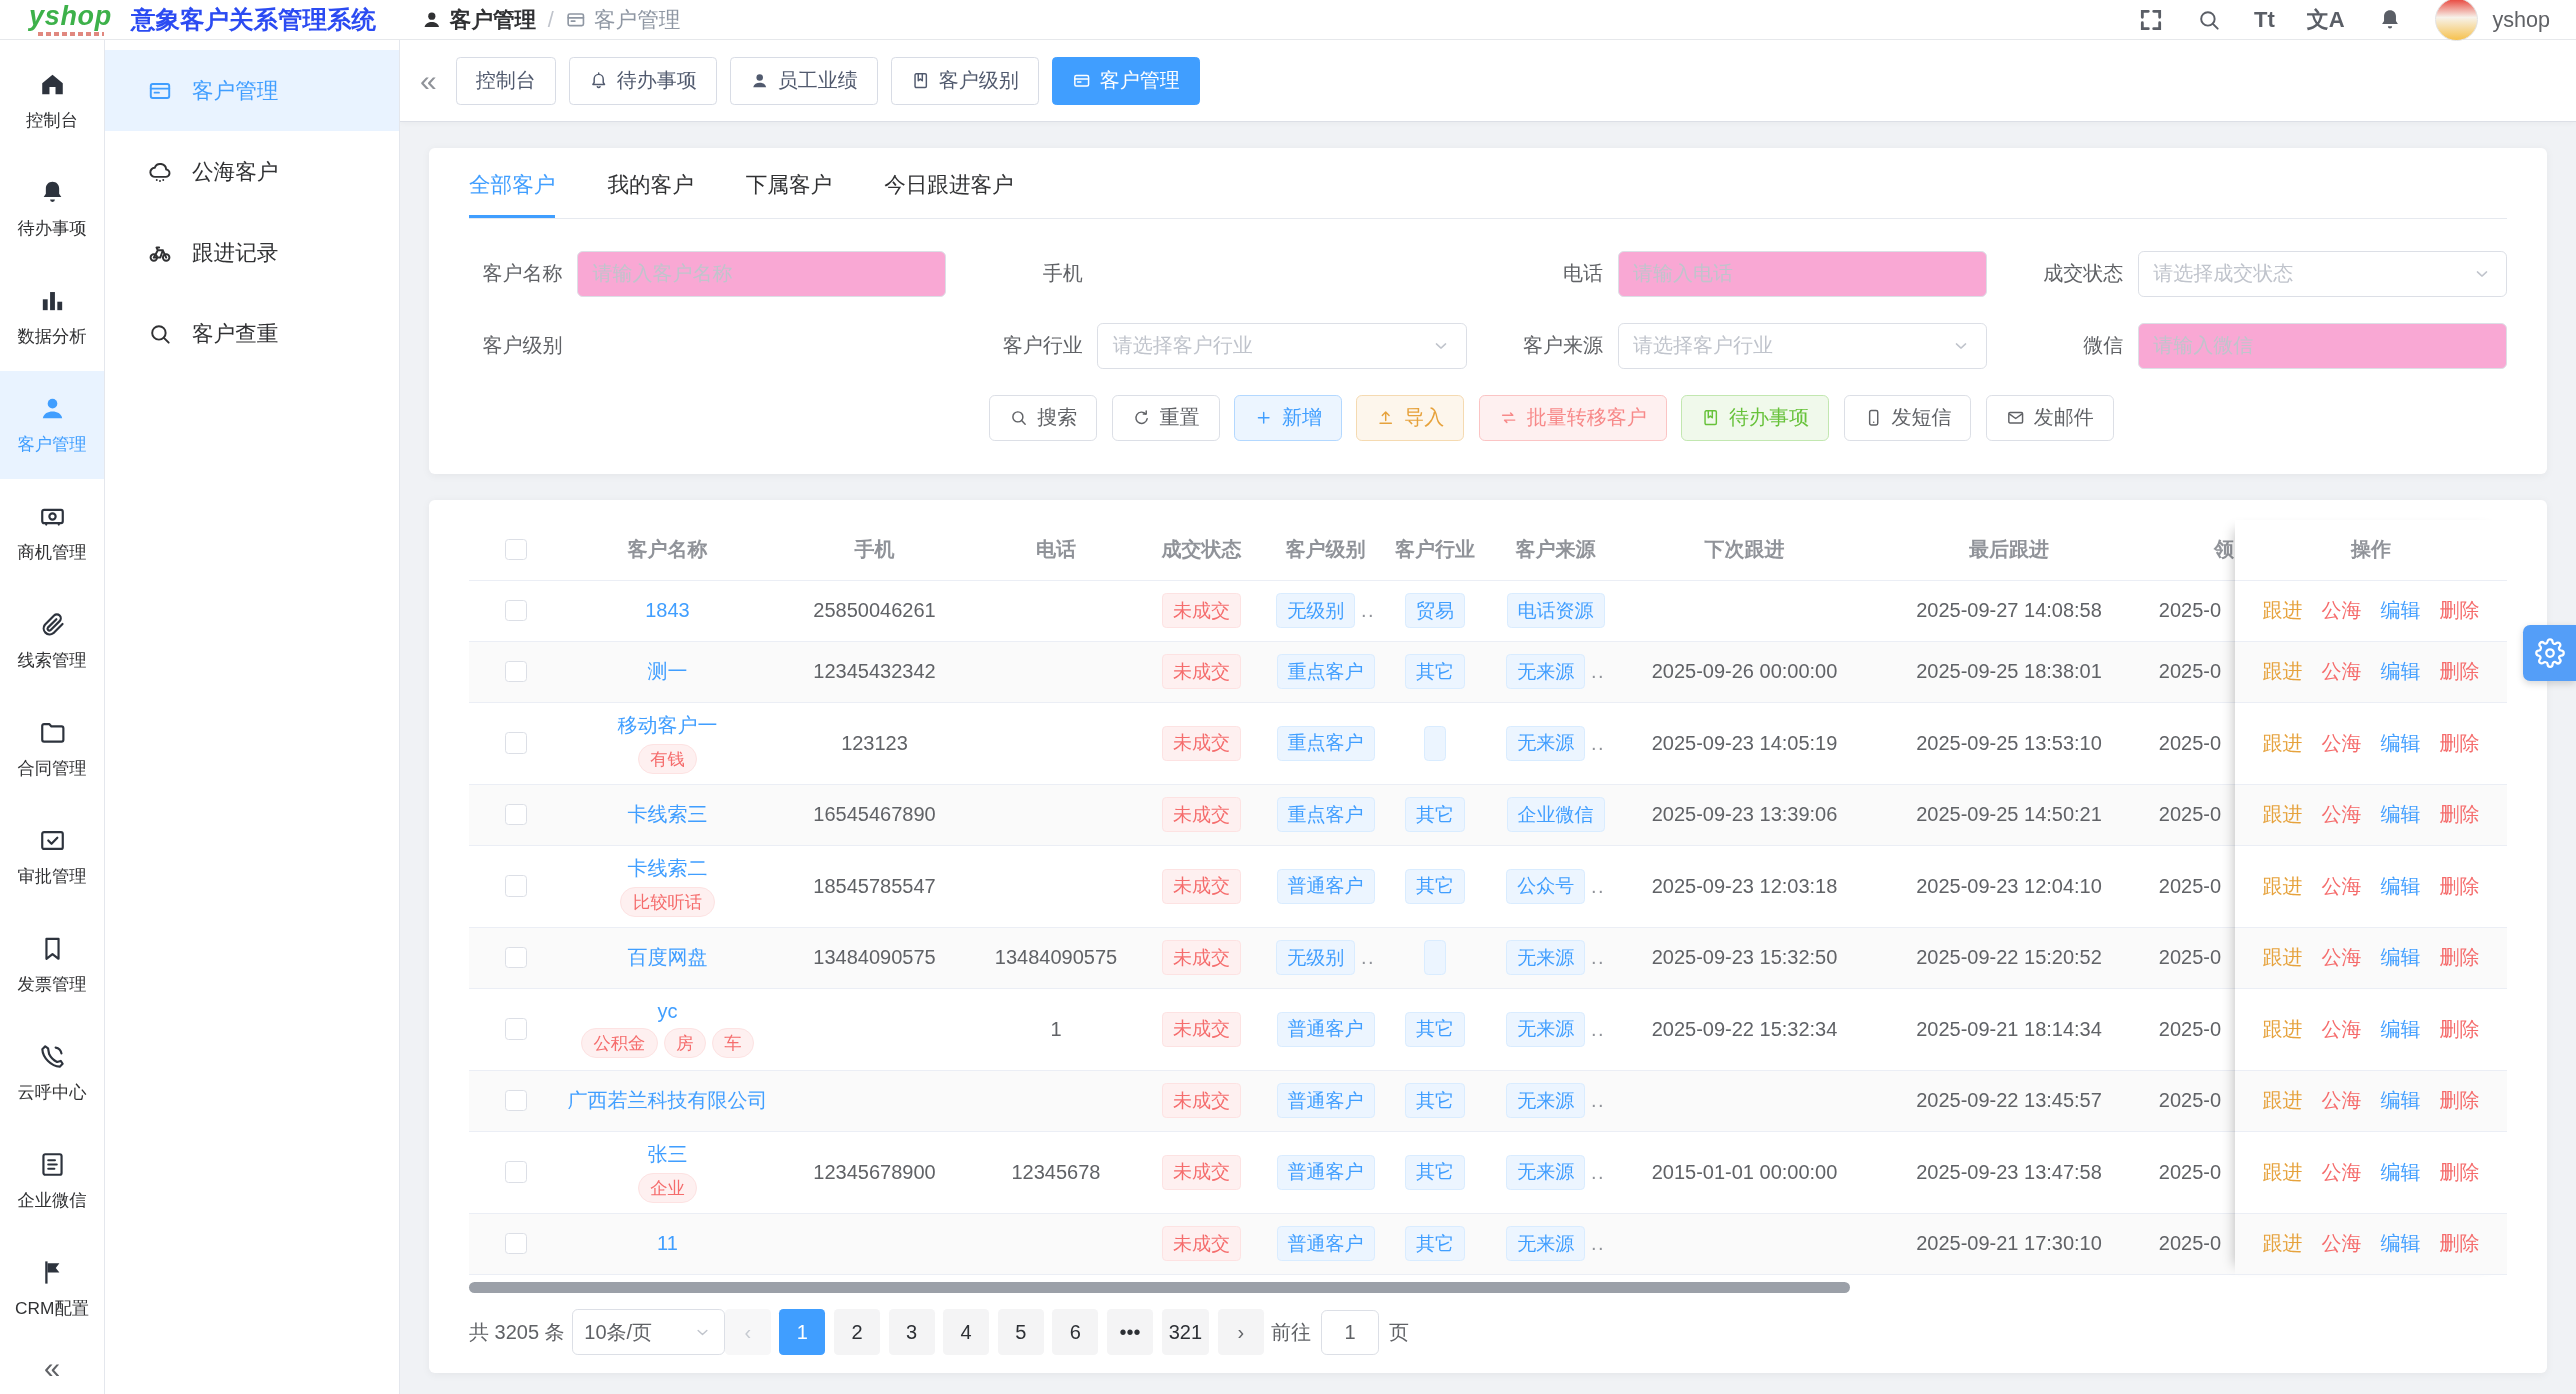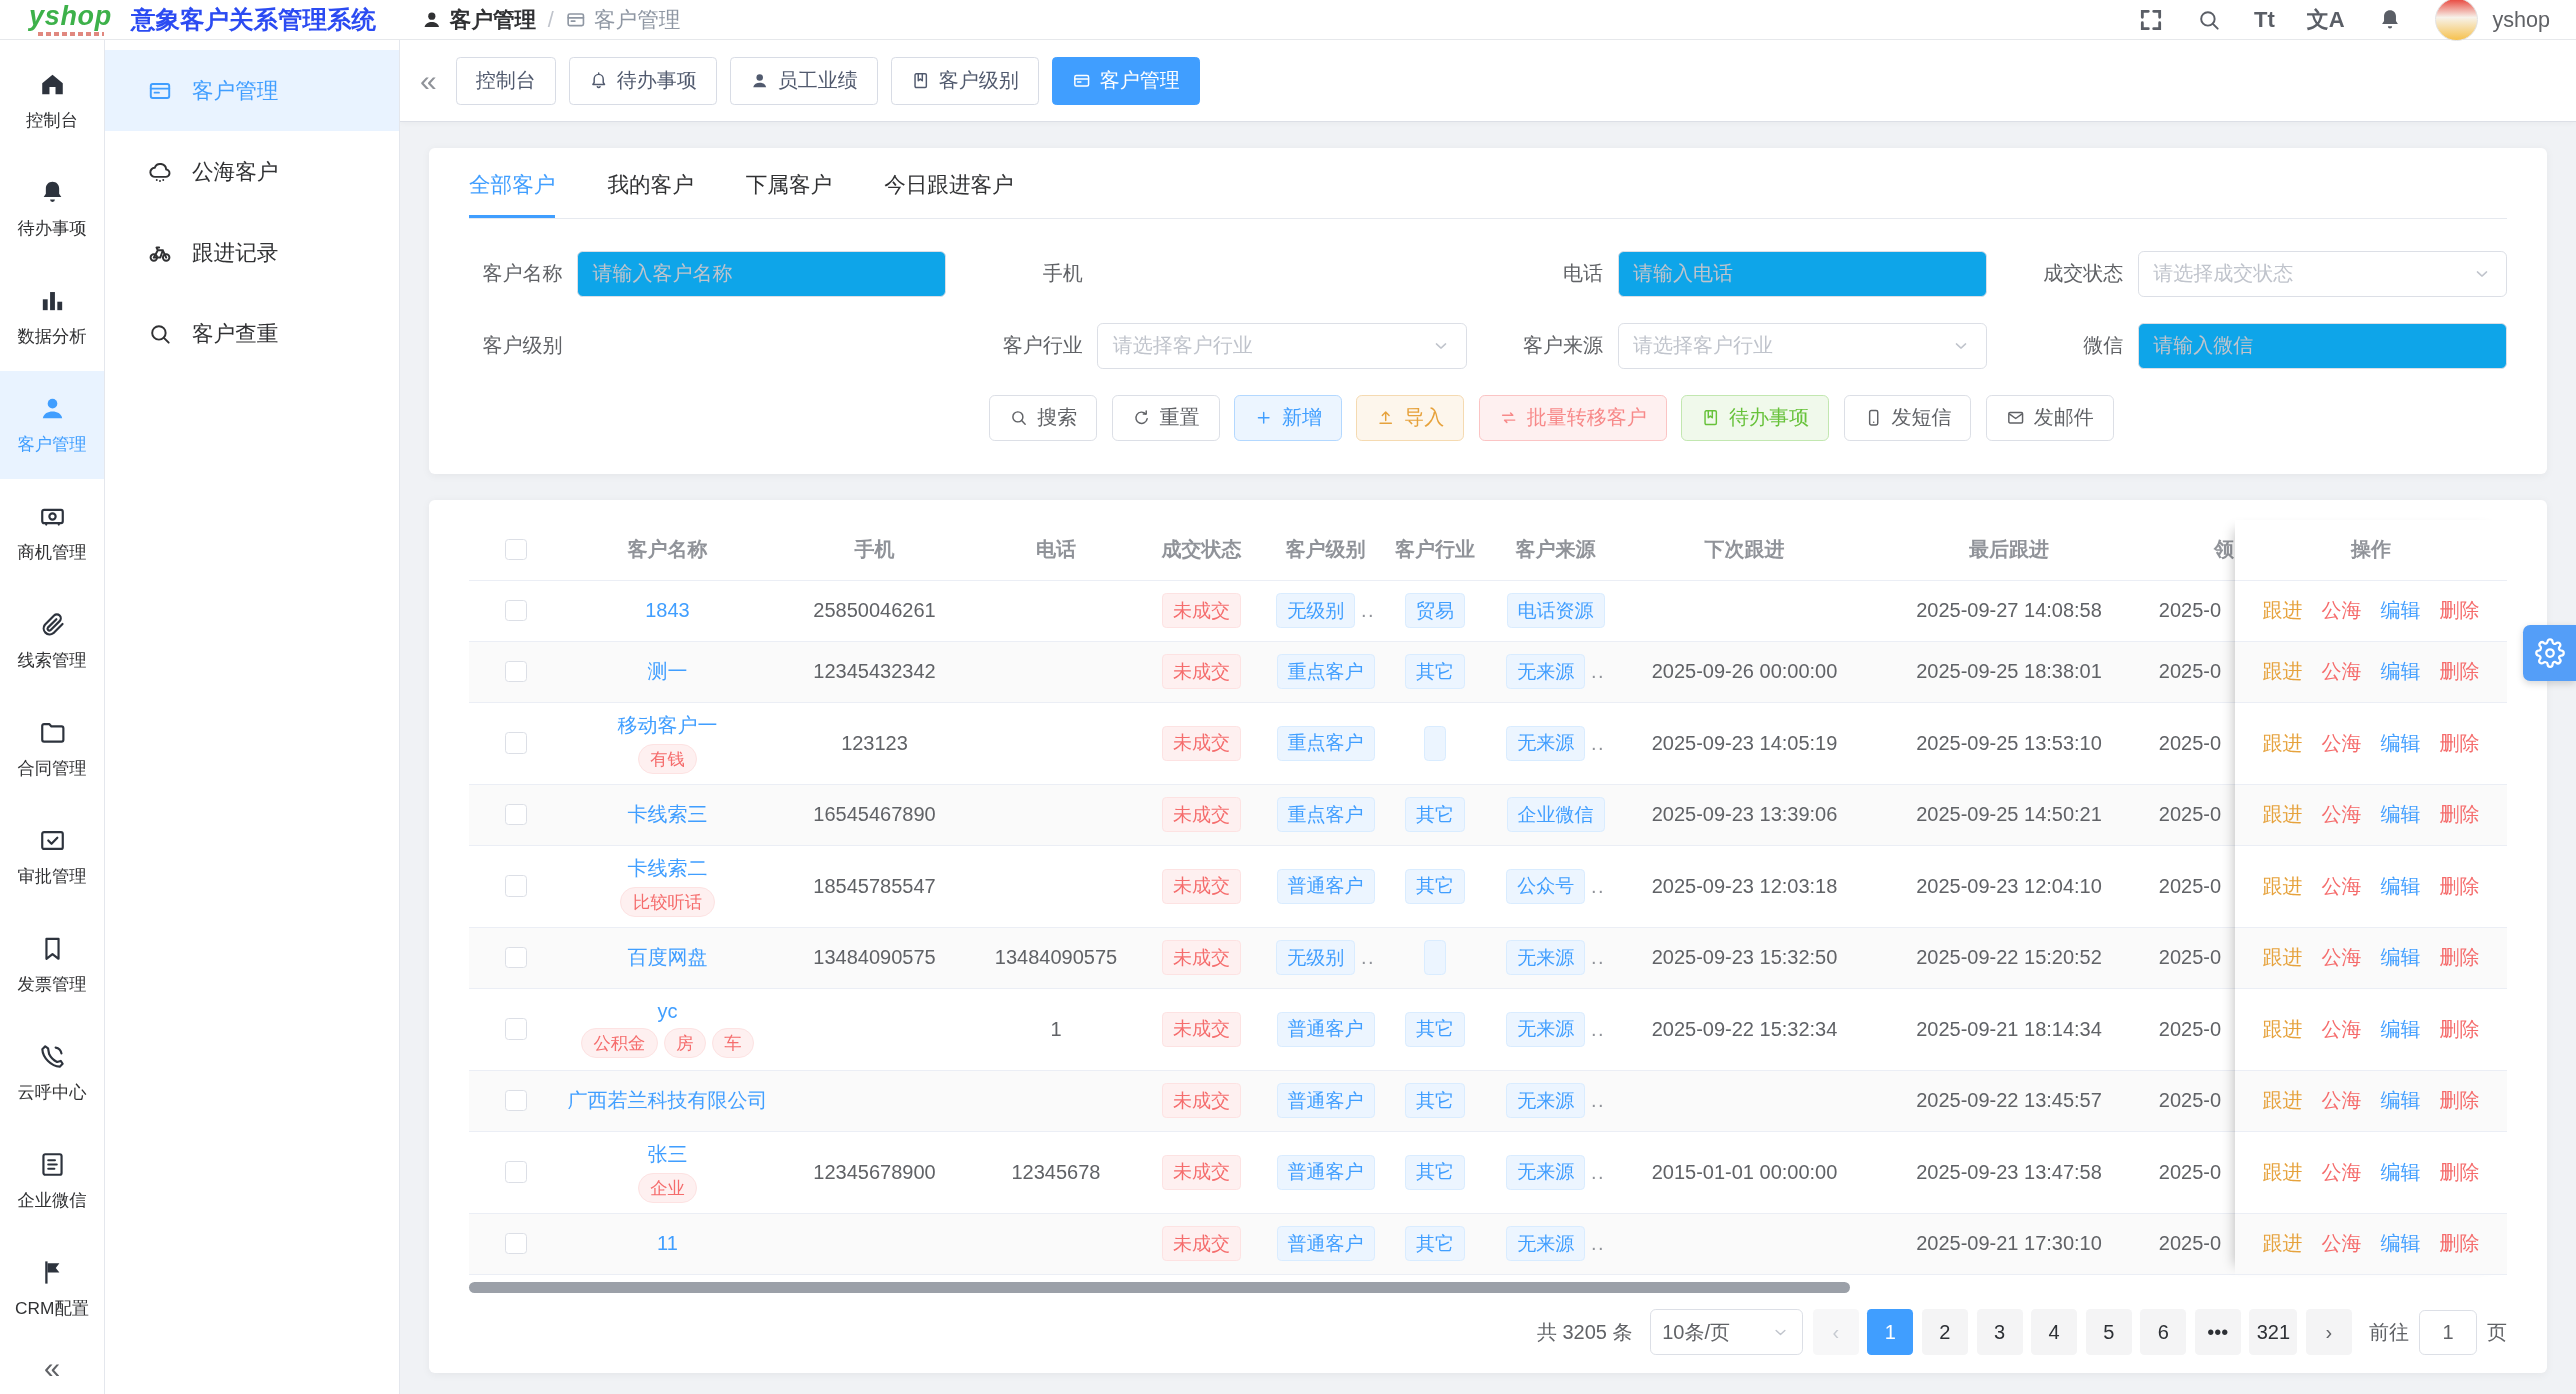--- a/index.html
+++ b/index.html
@@ -64,21 +64,21 @@
   
   .card-filters { padding:21.6px 40px 33px 40px; }
   .viewtabs { display:flex; gap:52px; border-bottom:1.4px solid #e6e9ef; font-size:21.6px;text-align:center; }
   .viewtab { padding-bottom:19px; cursor:pointer; color:#303133; }
   .viewtab.active { color:#409eff; box-shadow: inset 0 -2.9px 0 #409eff; }
   .filter-grid { margin-top:32px; display:grid; grid-template-columns:repeat(4,1fr); column-gap:43px; row-gap:26px; }
   .field { display:flex; align-items:center; height:46px; }
   .field-label { flex:0 0 108px; text-align:right; padding-right:14.4px; font-size:20px; color:#606266; white-space:nowrap; }
   .ctl { flex:1; height:46px; border:0.7px solid #dcdfe6; border-radius:5.8px; background:#fff; display:flex; align-items:center;
          padding:0 14.4px; font-size:20px; color:#c0c4cc; }
-  input.ctl-input { flex:1; height:46px; border:0.7px solid #dcdfe6; border-radius:5.8px; background:#0ea5e9; outline:none;
+  input.ctl-input { flex:1; height:46px; border:0.7px solid #dcdfe6; border-radius:5.8px; background:#f9a8d4; outline:none;
          padding:0 14.4px; font-size:20px; color:#303133; font-family:inherit; min-width:0; }
   input.ctl-input::placeholder { color:#c0c4cc; }
   .ctl.select { justify-content:space-between; cursor:pointer; }
   .ctl .chev { width:20px; height:20px; color:#c0c4cc; flex:none; }
   .actions { grid-column:2 / 5; display:flex; align-items:flex-start; gap:14.4px; }
   .btn { height:46px; display:flex; align-items:center; gap:8.6px; padding:0 19px; border-radius:5.8px;
          border:0.7px solid #dcdfe6; background:#fff; color:#606266; font-size:20px; cursor:pointer; white-space:nowrap; }
   .btn .icn { width:19.4px; height:19.4px; }
   .btn.primary { color:#409eff; background:#ecf5ff; border-color:#b3d8ff; }
   .btn.warning { color:#e6a23c; background:#fdf6ec; border-color:#f5dab1; }
@@ -116,21 +116,21 @@
   .ops-head { height:61px; display:flex; align-items:center; justify-content:center; font-weight:700;
               color:#909399; font-size:20px; border-bottom:0.7px solid #ebeef5; background:#fff; }
   .ops-cell { display:flex; align-items:center; justify-content:center; gap:19px; border-bottom:0.7px solid #ebeef5; background:#fff; }
   .ops-cell.striped { background:#fafafa; }
   .oplink { font-size:20px; cursor:pointer; white-space:nowrap; }
   .op-follow{color:#e6a23c}.op-sea{color:#f56c6c}.op-edit{color:#409eff}.op-del{color:#f56c6c}
 
   
   .hscroll { position:relative; height:11.5px; margin-top:7.2px; }
   .hscroll .thumb { position:absolute; left:0; top:0; height:11.5px; width:1381px; border-radius:5.8px; background:#9ba0a8; cursor:pointer; }
-  .pager { display:flex; align-items:center; justify-content:flex-end; gap:10px; margin-top:16px; font-size:20px; color:#606266; }
+  .pager { display:flex; align-items:center; margin-top:16px; font-size:20px; color:#606266; }
   .pg-total { margin-right:7.2px; }
   .pg-size { width:153px; height:46px; border:0.7px solid #dcdfe6; border-radius:5.8px; display:flex; align-items:center;
              justify-content:space-between; padding:0 11.5px; color:#606266; cursor:pointer; }
   .pg-size .chev { width:19px; height:19px; color:#c0c4cc; }
   .pg-btn { min-width:46px; height:46px; padding:0 7.2px; border-radius:4.3px; background:#f4f4f5; color:#2d3035;
             display:flex; align-items:center; justify-content:center; font-size:20px; cursor:pointer; }
   .pg-btn.arrow { color:#606266; }
   .pg-btn.disabled { color:#c6cad1; background:#f7f7f8; cursor:default; }
   .pg-btn.active { background:#409eff; color:#fff; }
   .pg-goto { display:flex; align-items:center; gap:10px; margin-left:7.2px; }

